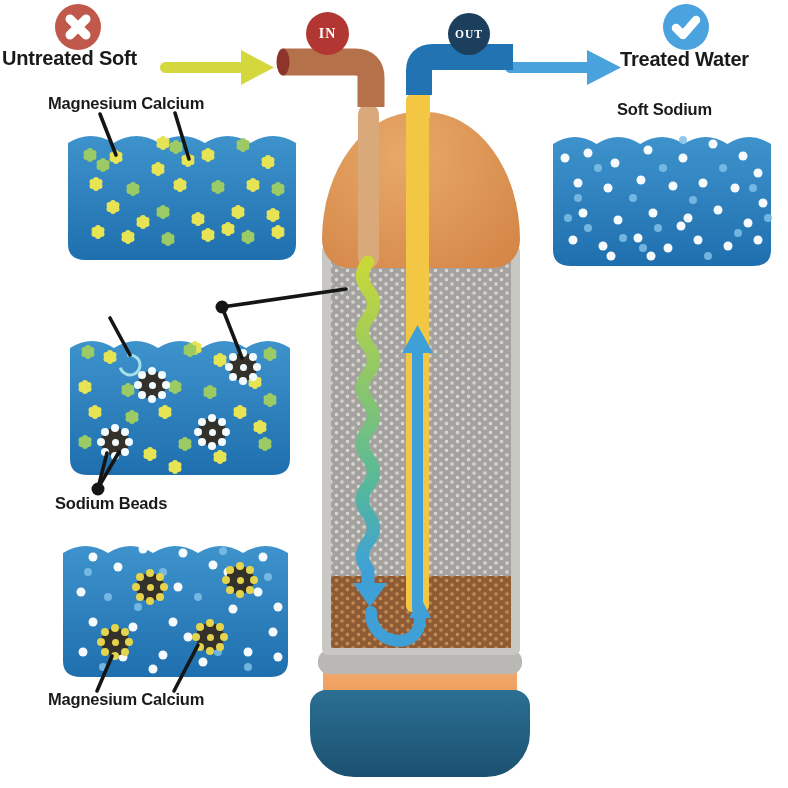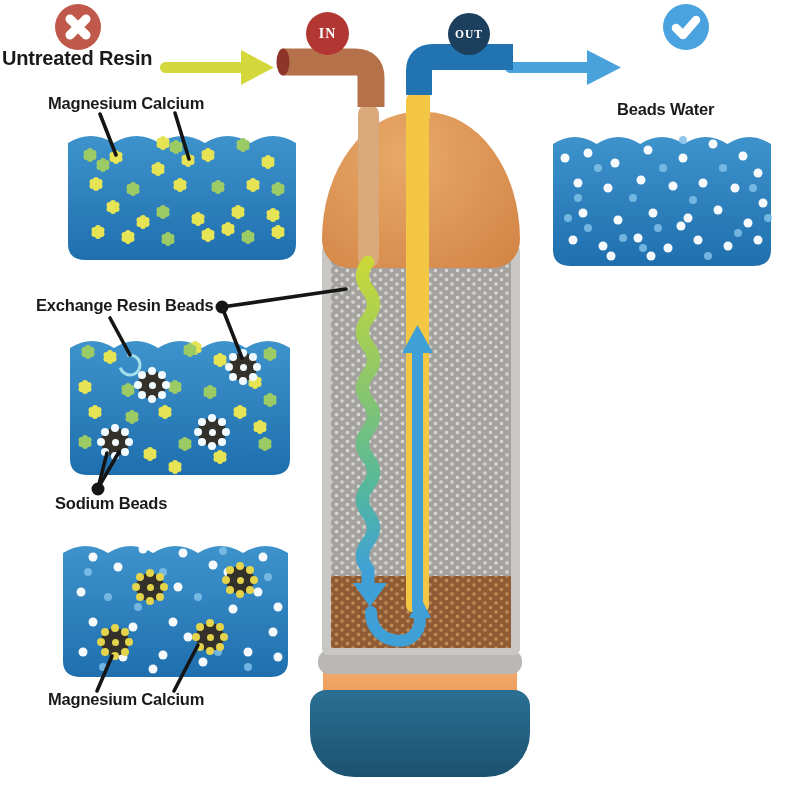--- a/index.html
+++ b/index.html
@@ -75,28 +75,29 @@
 <body>
 
 <div id="stage">
 
   <div class="round-icon" style="left:55px;top:4px;">
     <svg width="46" height="46" viewBox="0 0 46 46">
       <circle cx="23" cy="23" r="23" fill="#c0584b"></circle>
       <path d="M15 15 L31 31 M31 15 L15 31" stroke="#fff" stroke-width="9" stroke-linecap="round"></path>
     </svg>
   </div>
-  <div class="lbl big" style="left:2px;top:47px;">Untreated Resin</div>
+  <div class="lbl big" style="left:2px;top:47px;">Untreated Soft</div>
 
   <div class="round-icon" style="left:663px;top:4px;">
     <svg width="46" height="46" viewBox="0 0 46 46">
       <circle cx="23" cy="23" r="23" fill="#4aa3de"></circle>
       <path d="M13 24 L20 31 L33 16" stroke="#fff" stroke-width="8.5" stroke-linecap="round" stroke-linejoin="round" fill="none"></path>
     </svg>
   </div>
+  <div class="lbl big" style="left:620px;top:48px;">Treated Water</div>
 
   <div class="flow-arrow" style="left:158px;top:48px;">
     <svg width="120" height="40" viewBox="0 0 120 40">
       <rect x="2" y="14" width="85" height="11" rx="5.5" fill="#d5d83c"></rect>
       <polygon points="83,2 83,37 116,19.5" fill="#d5d83c"></polygon>
     </svg>
   </div>
   <div class="flow-arrow" style="left:503px;top:48px;">
     <svg width="122" height="40" viewBox="0 0 122 40">
       <rect x="2" y="14" width="88" height="11" rx="5.5" fill="#4aa2dc"></rect>
@@ -143,24 +144,23 @@
   </svg>
 
   <div class="badge badge-in">
     <span>IN</span>
   </div>
   <div class="badge badge-out">
     <span>OUT</span>
   </div>
 
   <div class="lbl med" style="left:48px;top:94px;">Magnesium Calcium</div>
-  <div class="lbl med" style="left:36px;top:296px;">Exchange Resin Beads</div>
   <div class="lbl med" style="left:55px;top:494px;">Sodium Beads</div>
   <div class="lbl med" style="left:48px;top:690px;">Magnesium Calcium</div>
-  <div class="lbl med" style="left:617px;top:100px;">Beads Water</div>
+  <div class="lbl med" style="left:617px;top:100px;">Soft Sodium</div>
 
   <div class="waterbox" style="left:68px;top:127px;width:228px;height:133px;">
       <svg width="228" height="133" viewBox="0 0 228 133">
         <defs>
           <linearGradient id="wg_untreated_water" x1="0" y1="0" x2="0" y2="1">
        <stop offset="0" stop-color="#3e93cc"></stop>
        <stop offset="1" stop-color="#1f6fae"></stop>
      </linearGradient>
         </defs>
      <path d="M0 16 q 22.8 -14 45.6 0 q 22.8 -14 45.6 0 q 22.8 -14 45.6 0 q 22.8 -14 45.6 0 q 22.8 -14 45.6 0 L 228 117 Q 228 133 210 133 L 18 133 Q 0 133 0 117 Z" fill="url(#wg_untreated_water)"></path>

